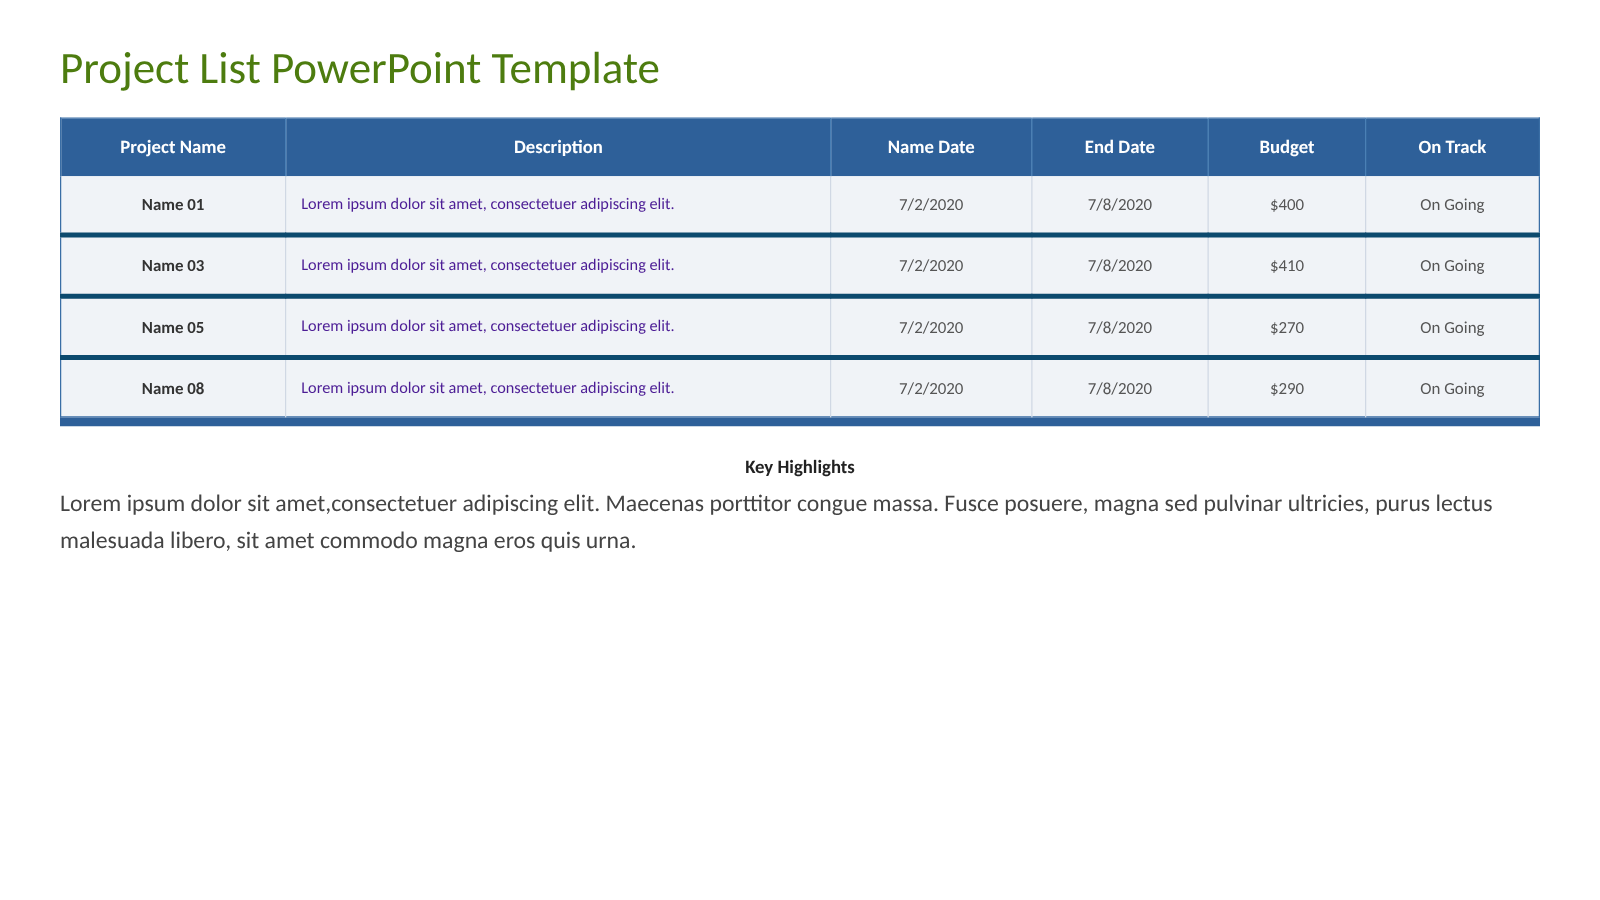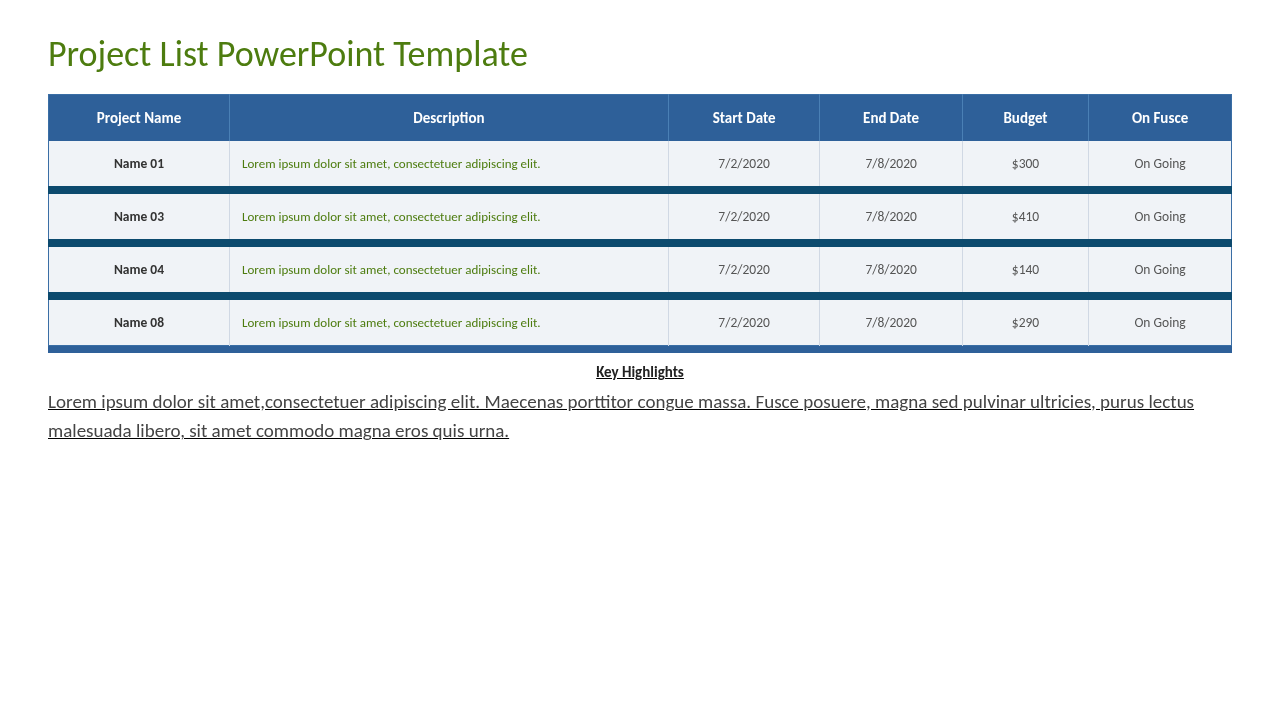--- a/index.html
+++ b/index.html
@@ -33,55 +33,54 @@
       font-size: 15px;
       padding: 14px 24px;
       text-align: center;
       border-right: 1px solid #4a80b5;
     }
     thead th:last-child {
       border-right: none;
     }
     tbody tr {
       background-color: #f0f3f7;
-      border-bottom: 8px solid #0c4a6e;
+      border-bottom: 4px solid #0c4a6e;
     }
     tbody tr:last-child {
       border-bottom: none;
     }
     tbody td {
       padding: 14px 12px;
       font-size: 13.5px;
       color: #555555;
       text-align: center;
       border-right: 1px solid #d0d8e4;
       vertical-align: middle;
     }
     tbody td:first-child {
       font-weight: 700;
       color: #333333;
       border-left: none;
     }
     tbody td:nth-child(2) {
       text-align: left;
-      color: #4d7c0f;
+      color: #4c1d95;
       font-size: 13px;
     }
     tbody td:last-child {
       border-right: none;
     }
     .table-footer-bar {
       height: 7px;
       background-color: #2e6099;
       width: 100%;
     }
     .key-highlights {
-      margin-top: 10px;
+      margin-top: 24px;
       text-align: center;
-      text-decoration: underline;
     }
     .key-highlights-title {
       font-weight: 700;
       font-size: 15px;
       color: #222222;
       margin-bottom: 6px;
     }
     .key-highlights-text {
       font-size: 19px;
       color: #444444;
@@ -93,49 +92,49 @@
 <body>
 
 <div class="page">
   <h1 class="page-title">Project List PowerPoint Template</h1>
 
   <table>
     <thead>
       <tr>
         <th>Project Name</th>
         <th>Description</th>
-        <th>Start Date</th>
+        <th>Name Date</th>
         <th>End Date</th>
         <th>Budget</th>
-        <th>On Fusce</th>
+        <th>On Track</th>
       </tr>
     </thead>
     <tbody id="table-body">
     <tr>
           <td>Name 01</td>
           <td>Lorem ipsum dolor sit amet, consectetuer adipiscing elit.</td>
           <td>7/2/2020</td>
           <td>7/8/2020</td>
-          <td>$300</td>
+          <td>$400</td>
           <td>On Going</td>
         </tr>
         <tr>
           <td>Name 03</td>
           <td>Lorem ipsum dolor sit amet, consectetuer adipiscing elit.</td>
           <td>7/2/2020</td>
           <td>7/8/2020</td>
           <td>$410</td>
           <td>On Going</td>
         </tr>
         <tr>
-          <td>Name 04</td>
+          <td>Name 05</td>
           <td>Lorem ipsum dolor sit amet, consectetuer adipiscing elit.</td>
           <td>7/2/2020</td>
           <td>7/8/2020</td>
-          <td>$140</td>
+          <td>$270</td>
           <td>On Going</td>
         </tr>
         <tr>
           <td>Name 08</td>
           <td>Lorem ipsum dolor sit amet, consectetuer adipiscing elit.</td>
           <td>7/2/2020</td>
           <td>7/8/2020</td>
           <td>$290</td>
           <td>On Going</td>
         </tr>

